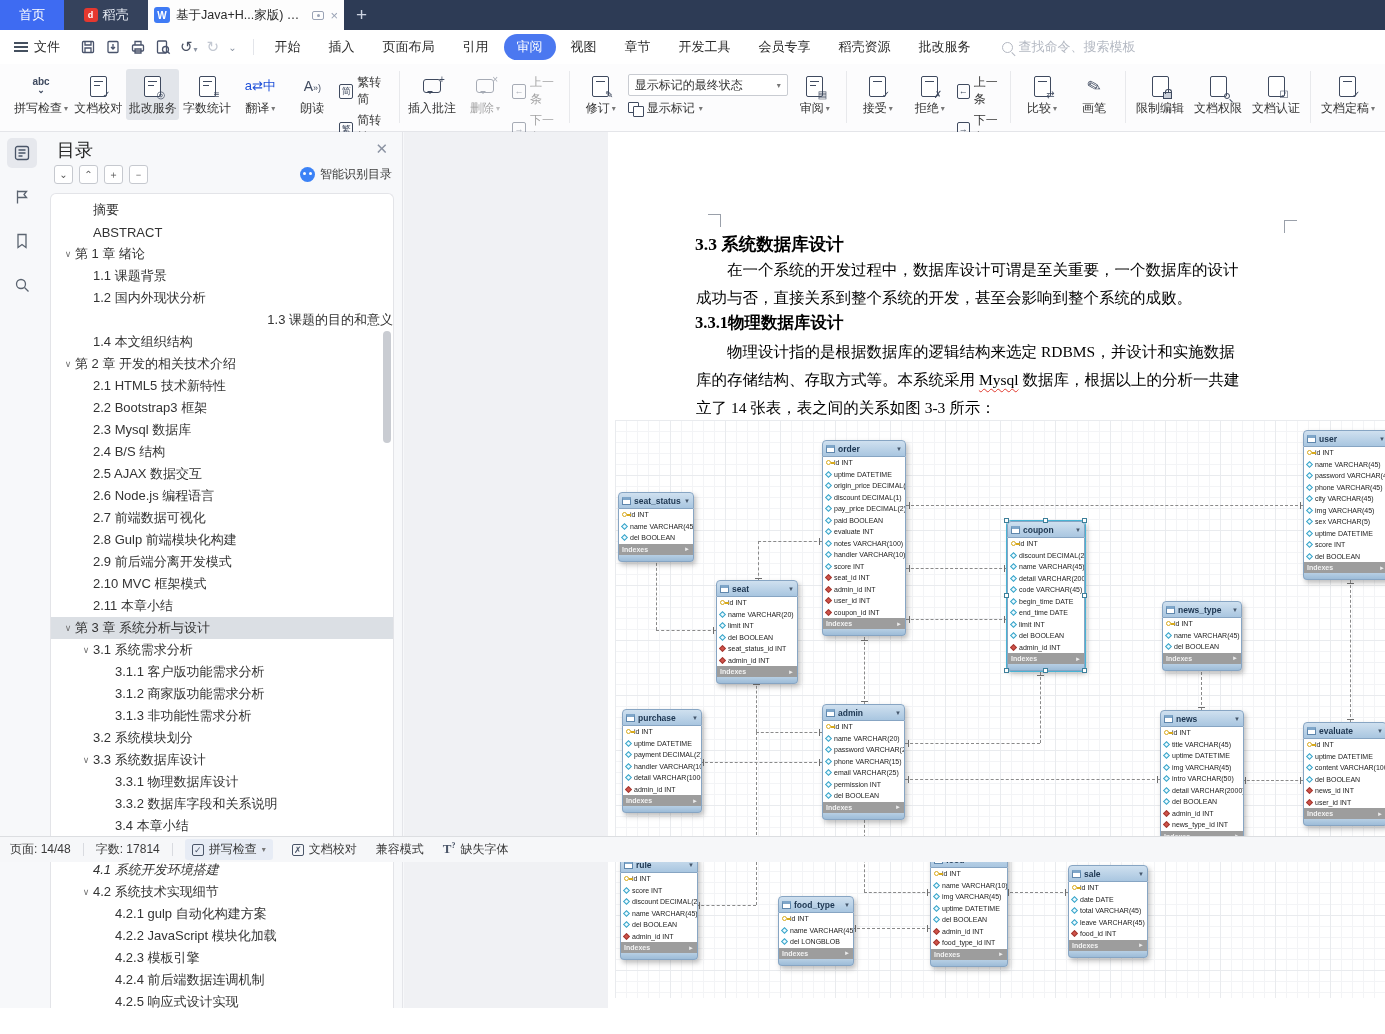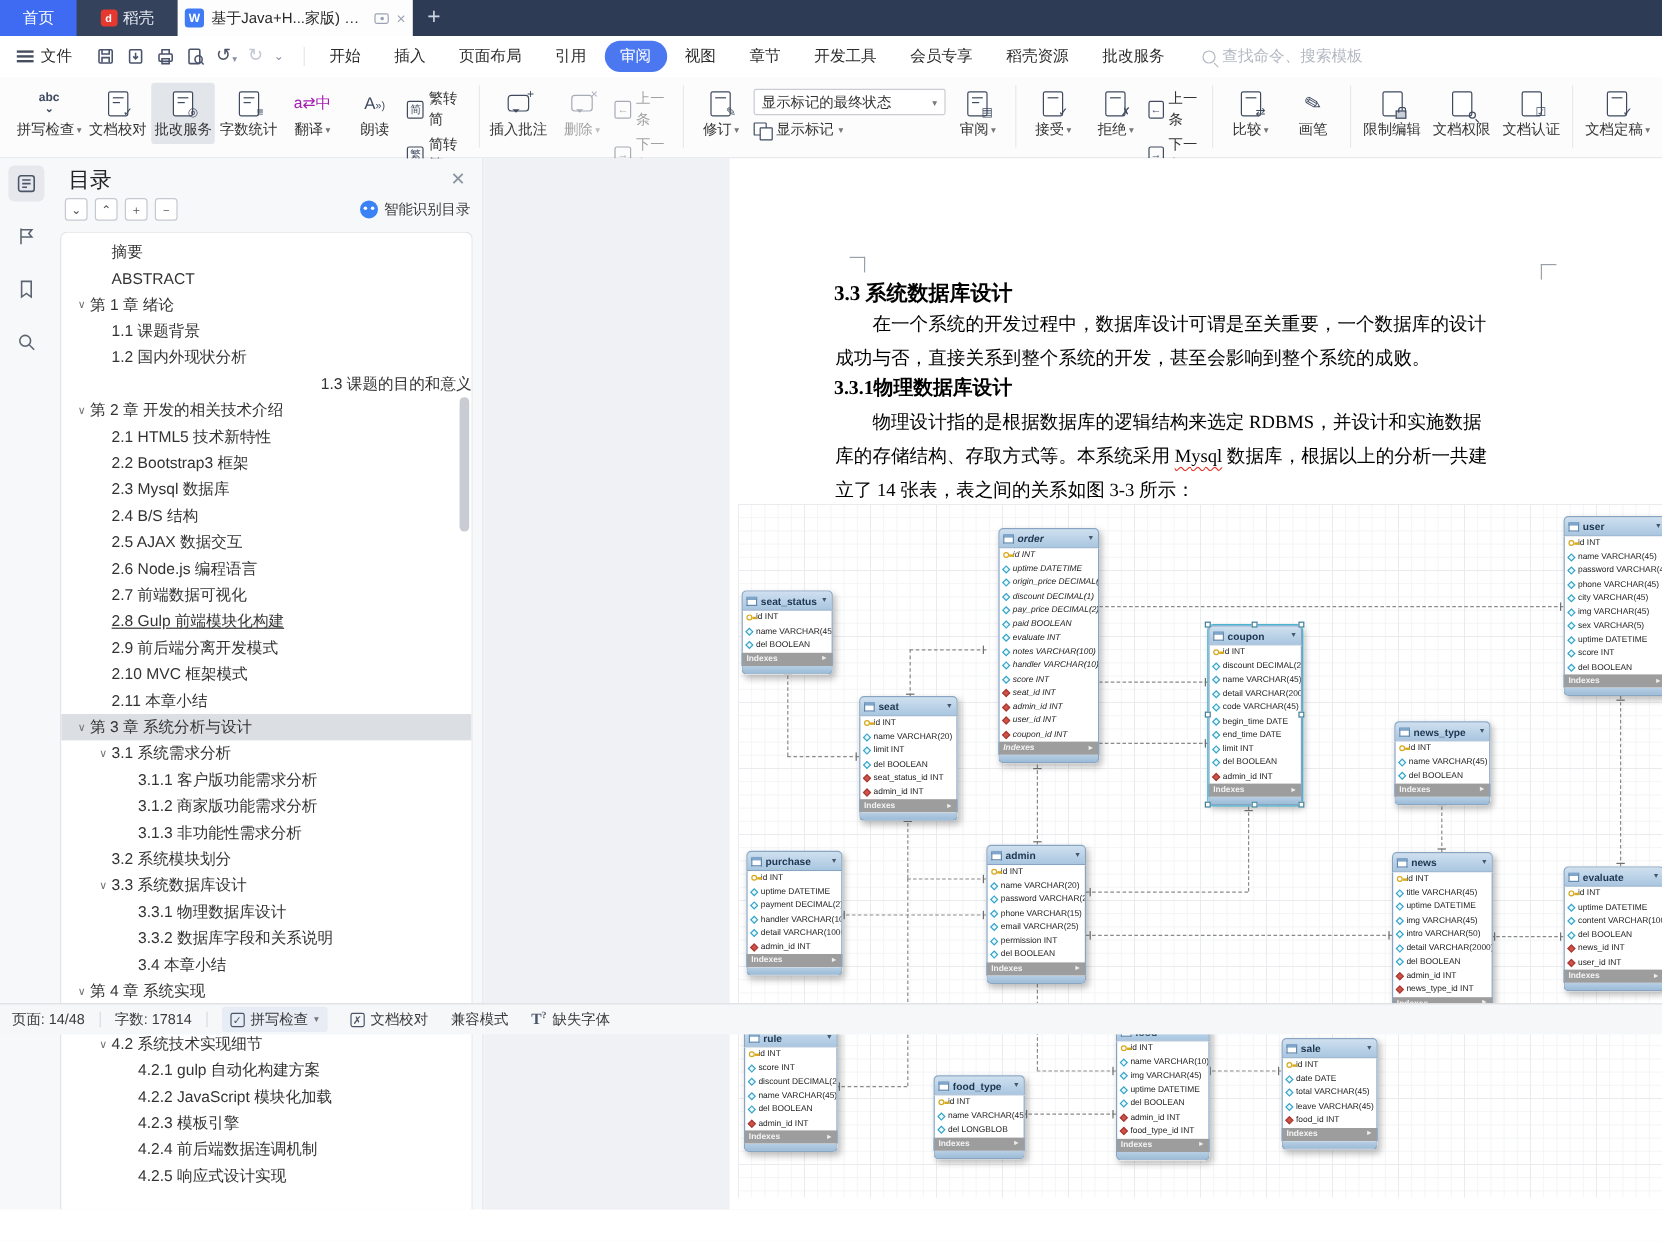--- a/index.html
+++ b/index.html
@@ -260,21 +260,21 @@
               <i class="l2"></i>
               <b>≡</b>
             </span>
           </div>
         <div class="rb-lb">
             <span>字数统计</span>
           </div>
       </div>
       <div class="rb">
         <div class="rb-ic">
-            <span style="font-size:13px;color:#a21caf">a⇄中</span>
+            <span style="font-size:13px;color:#1d4ed8">a⇄中</span>
           </div>
         <div class="rb-lb">
             <span>翻译</span>
             <span class="caret">▾</span>
           </div>
       </div>
       <div class="rb">
         <div class="rb-ic">
             <span style="font-size:14px;color:#3f4a5f">A<span style="font-size:9px">»)</span></span>
           </div>
@@ -529,20 +529,23 @@
           </div>
           <div class="tocrow" style="padding-left: 42px;">
             <span>1.1 课题背景</span>
           </div>
           <div class="tocrow" style="padding-left: 42px;">
             <span>1.2 国内外现状分析</span>
           </div>
           <div class="tocrow" style="padding-left: 42px; justify-content: flex-end;">
             <span>1.3 课题的目的和意义</span>
           </div>
+          <div class="tocrow" style="padding-left: 42px;">
+            <span>1.4 本文组织结构</span>
+          </div>
           <div class="tocrow" style="padding-left: 10px;">
             <span class="cv">∨</span>
             <span>第 2 章 开发的相关技术介绍</span>
           </div>
           <div class="tocrow" style="padding-left: 42px;">
             <span>2.1 HTML5 技术新特性</span>
           </div>
           <div class="tocrow" style="padding-left: 42px;">
             <span>2.2 Bootstrap3 框架</span>
           </div>
@@ -554,21 +557,21 @@
           </div>
           <div class="tocrow" style="padding-left: 42px;">
             <span>2.5 AJAX 数据交互</span>
           </div>
           <div class="tocrow" style="padding-left: 42px;">
             <span>2.6 Node.js 编程语言</span>
           </div>
           <div class="tocrow" style="padding-left: 42px;">
             <span>2.7 前端数据可视化</span>
           </div>
-          <div class="tocrow" style="padding-left: 42px; text-decoration: underline;">
+          <div class="tocrow" style="padding-left: 42px;">
             <span>2.8 Gulp 前端模块化构建</span>
           </div>
           <div class="tocrow" style="padding-left: 42px;">
             <span>2.9 前后端分离开发模式</span>
           </div>
           <div class="tocrow" style="padding-left: 42px;">
             <span>2.10 MVC 框架模式</span>
           </div>
           <div class="tocrow" style="padding-left: 42px;">
             <span>2.11 本章小结</span>
@@ -725,21 +728,21 @@
                   <span class="fi c"></span>
                   <span>del BOOLEAN</span>
                 </div>
               </div>
               <div class="et-x">
                 <span>Indexes</span>
                 <span class="arr">►</span>
               </div>
               <div class="et-f"></div>
             </div>
-            <div class="ertable" style="left: 217px; top: 20px; width: 84px; font-style: italic;">
+            <div class="ertable" style="left: 207px; top: 20px; width: 84px;">
               <div class="et-h">
                 <span class="ticon"></span>
                 <span>order</span>
                 <span class="tv">▼</span>
               </div>
               <div class="et-b">
                 <div class="et-r">
                   <span class="fi k"></span>
                   <span>id INT</span>
                 </div>

